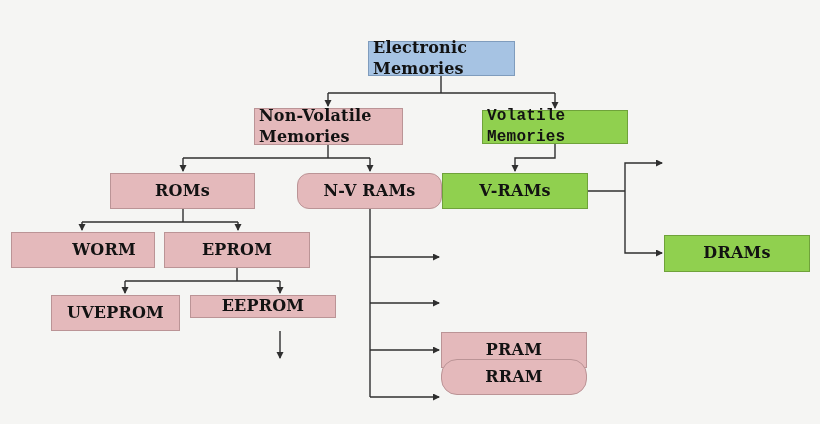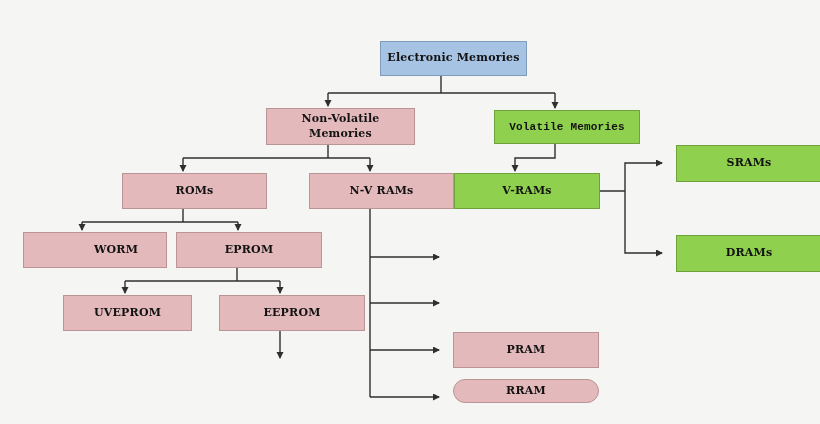--- a/index.html
+++ b/index.html
@@ -13,45 +13,45 @@
   body{background:var(--bg);font-family:"DejaVu Serif","Liberation Serif",serif;}
   .stage{
     position:relative;width:820px;height:424px;background:var(--bg);
     overflow:hidden;
   }
   #edge-layer{position:absolute;left:0;top:0;width:820px;height:424px;}
   .edge{stroke:var(--line);stroke-width:1.4;fill:none;}
   .arrow-head{fill:var(--line);}
   .node{
     position:absolute;box-sizing:border-box;
-    display:flex;align-items:center;justify-content:center;text-align:center;
-    font-weight:bold;font-size:11px;line-height:1.3;color:var(--text);
-    letter-spacing:.2px;padding:2px 4px;margin-left:12px;
+    display:flex;align-items:center;justify-content:center;text-align:left;
+    font-weight:bold;font-size:16px;line-height:1.3;color:var(--text);
+    letter-spacing:.2px;padding:2px 4px;
   }
   .blue {background:var(--blue-fill); border:1px solid var(--blue-border);}
   .pink {background:var(--pink-fill); border:1px solid var(--pink-border);}
   .green{background:var(--green-fill);border:1px solid var(--green-border);}
 
   .n-electronic {left:368px;top:41px; width:147px;height:35px;}
   .n-nonvolatile{left:254px;top:108px;width:149px;height:37px;}
   .n-volatile  {left:482px;top:110px;width:146px;height:34px;font-family:Liberation Mono, monospace;}
   .n-roms      {left:110px;top:173px;width:145px;height:36px;}
-  .n-nvrams    {left:297px;top:173px;width:145px;height:36px;}
+  .n-nvrams    {left:297px;top:173px;width:145px;height:36px;border-radius:12px;}
   .n-vrams     {left:442px;top:173px;width:146px;height:36px;}
   .n-srams     {left:664px;top:145px;width:146px;height:37px;}
   .n-drams     {left:664px;top:235px;width:146px;height:37px;}
   .n-worm      {left:11px; top:232px;width:144px;height:36px;padding-left:46px;}
   .n-eprom     {left:164px;top:232px;width:146px;height:36px;}
   .n-uveprom   {left:51px; top:295px;width:129px;height:36px;}
-  .n-eeprom    {left:207px;top:295px;width:146px;height:36px;}
+  .n-eeprom    {left:190px;top:295px;width:146px;height:23px;}
   .n-flash     {left:207px;top:360px;width:147px;height:36px;}
   .n-fram      {left:441px;top:238px;width:146px;height:37px;}
   .n-mram      {left:441px;top:285px;width:146px;height:37px;}
   .n-pram      {left:441px;top:332px;width:146px;height:36px;}
-  .n-rram      {left:441px;top:379px;width:146px;height:24px;border-radius:16px;}
+  .n-rram      {left:441px;top:359px;width:146px;height:36px;border-radius:16px;}
 </style>
 </head>
 <body>
 
 <div class="stage">
   <svg id="edge-layer" width="820" height="424" viewBox="0 0 820 424">
     <defs>
       <marker id="arrowhead" markerWidth="8" markerHeight="8" refX="6" refY="3.5" orient="auto" markerUnits="userSpaceOnUse">
         <path class="arrow-head" d="M0,0 L7,3.5 L0,7 Z"></path>
       </marker>
@@ -83,21 +83,20 @@
       <polyline points="370,350 439,350" class="edge" marker-end="url(#arrowhead)"></polyline>
       <polyline points="370,397 439,397" class="edge" marker-end="url(#arrowhead)"></polyline>
     </svg>
 
   <div class="node blue  n-electronic">Electronic Memories</div>
   <div class="node pink  n-nonvolatile">Non-Volatile Memories</div>
   <div class="node green n-volatile">Volatile Memories</div>
   <div class="node pink  n-roms">ROMs</div>
   <div class="node pink  n-nvrams">N-V RAMs</div>
   <div class="node green n-vrams">V-RAMs</div>
-  <div class="node green n-srams">SRAMs</div>
   <div class="node green n-drams">DRAMs</div>
   <div class="node pink  n-worm">WORM</div>
   <div class="node pink  n-eprom">EPROM</div>
   <div class="node pink  n-uveprom">UVEPROM</div>
   <div class="node pink  n-eeprom">EEPROM</div>
   <div class="node pink  n-pram">PRAM</div>
   <div class="node pink  n-rram">RRAM</div>
 </div>
 
 </body></html>

